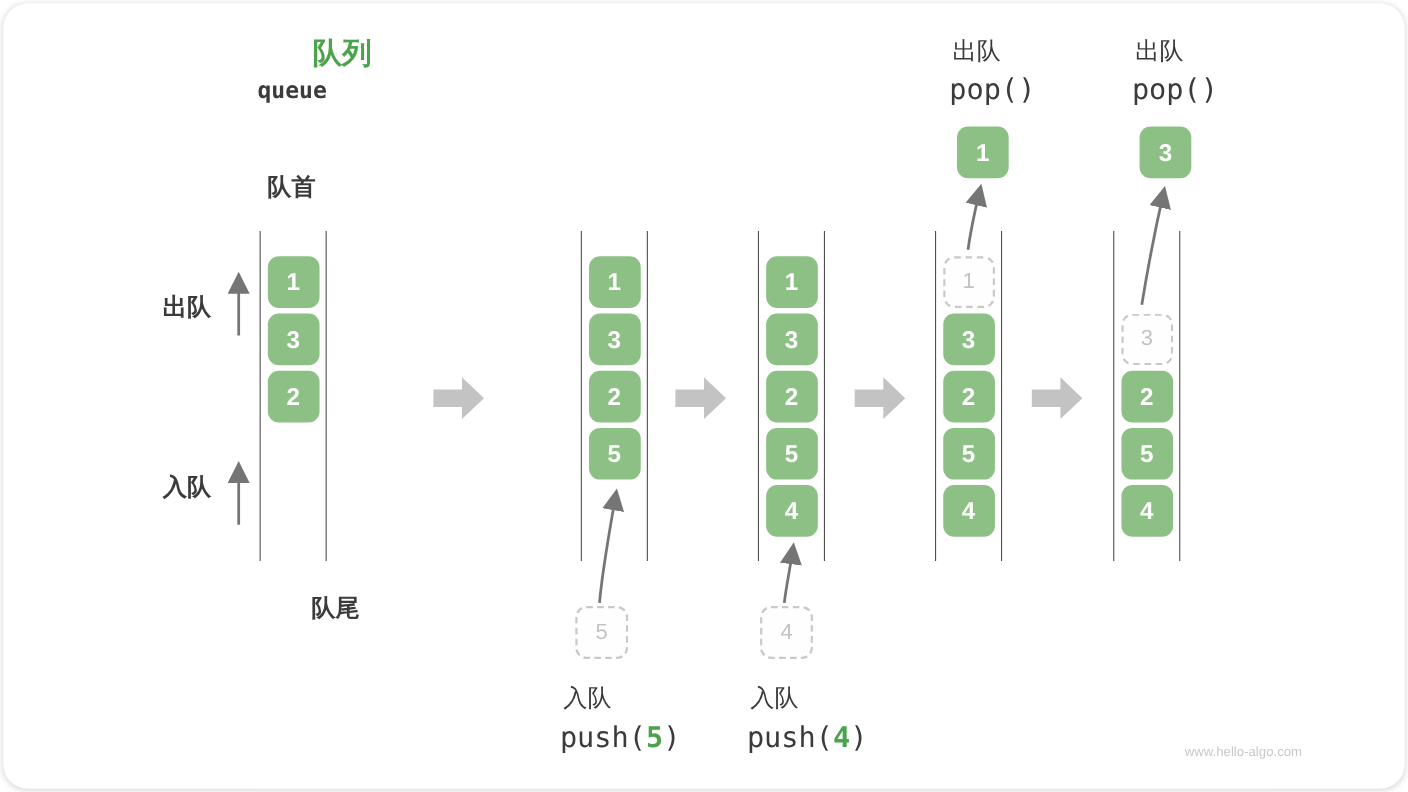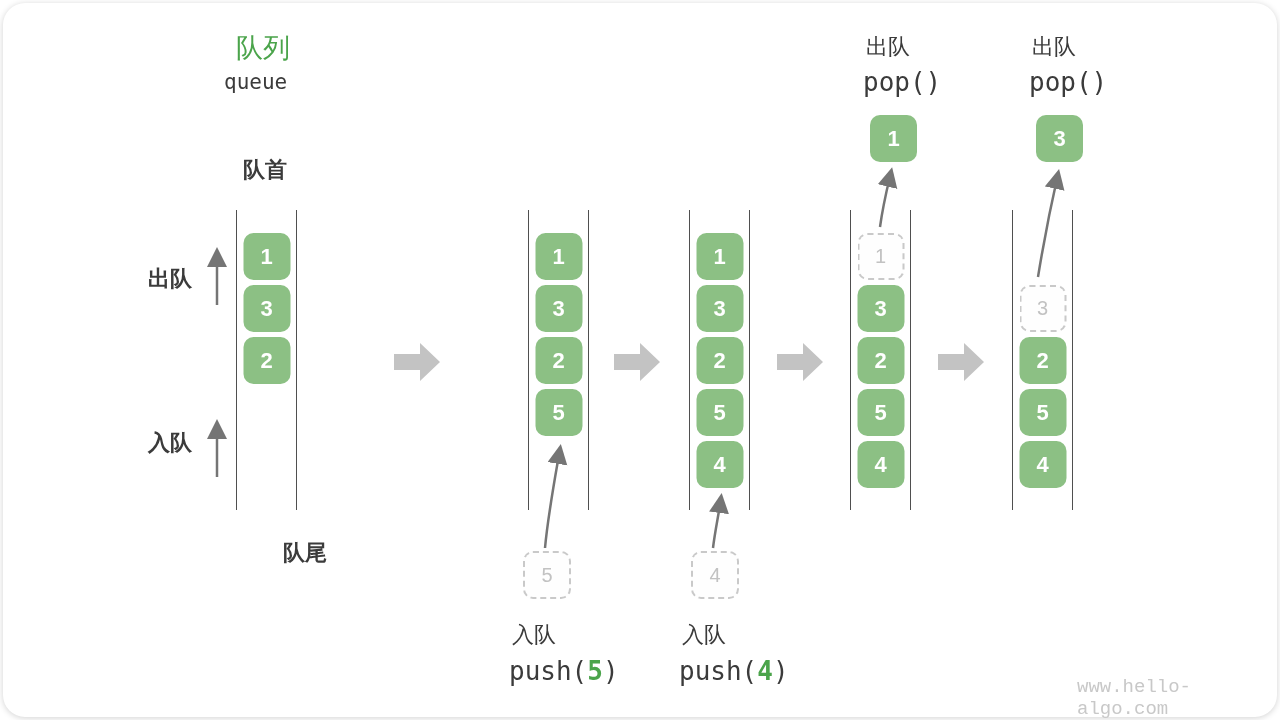--- a/index.html
+++ b/index.html
@@ -1,50 +1,50 @@
 <!DOCTYPE html>
 <html style="--green: #8CC084; --title_green: #4BA44B; --dark: #3B3B3B; --thin_arrow: #757575; --block_arrow: #c3c3c3; --dashed_border: #c9c9c9; --dashed_text: #c2c2c2; --line: #4f4f4f; --watermark: #c8c8c8;"><head>
 <meta charset="utf-8">
 <style>
   html,body{margin:0;padding:0;background:#fff;}
   .canvas{position:relative;width:1280px;height:720px;background:#fff;overflow:hidden;
           font-family:"Liberation Sans","DejaVu Sans",sans-serif;color:var(--dark,#3b3b3b);}
   .card{position:absolute;left:3px;top:3px;right:3px;bottom:3px;background:#fff;
         border-radius:22px;box-shadow:0 1px 6px rgba(0,0,0,.18);}
   .abs{position:absolute;}
-  .zh-title{font-size:27px;font-weight:400;color:var(--title_green,#4BA44B);}
+  .zh-title{font-size:27px;font-weight:700;color:var(--title_green,#4BA44B);margin-left:48px;}
   .en-title{font-family:"DejaVu Sans Mono","Liberation Mono",monospace;font-size:21px;color:var(--dark,#3b3b3b);}
   .side-label{font-size:22px;font-weight:700;color:var(--dark,#3b3b3b);}
   .action-label{font-size:22px;font-weight:500;color:var(--dark,#3b3b3b);}
   .fn-label{font-family:"DejaVu Sans Mono","Liberation Mono",monospace;font-size:26px;color:var(--dark,#3b3b3b);white-space:nowrap;}
   .fn-label .arg{color:var(--title_green,#4BA44B);font-weight:700;}
   .qcol{position:absolute;top:210px;width:61px;height:300px;box-sizing:border-box;
         border-left:1.5px solid var(--line,#4f4f4f);border-right:1.5px solid var(--line,#4f4f4f);}
   .cell{position:absolute;left:50%;transform:translateX(-50%);width:47px;height:47px;border-radius:10px;
         display:flex;align-items:center;justify-content:center;
         font-size:22px;font-weight:700;box-sizing:border-box;}
   .cell.solid{background:var(--green,#8CC084);color:#fff;}
   .cell.dashed{background:#fefefe;border:2px dashed var(--dashed_border,#c9c9c9);
                color:var(--dashed_text,#c2c2c2);font-weight:400;font-size:20px;}
   .float-cell{position:absolute;width:47px;height:47px;border-radius:10px;background:var(--green,#8CC084);
         color:#fff;display:flex;align-items:center;justify-content:center;font-size:22px;font-weight:700;}
   .pending-cell{position:absolute;width:48px;height:48px;border-radius:10px;box-sizing:border-box;
         background:#fefefe;border:2px dashed var(--dashed_border,#c9c9c9);
         color:var(--dashed_text,#c2c2c2);display:flex;align-items:center;justify-content:center;font-size:20px;}
-  .watermark{font-family:Liberation Mono, monospace;font-size:19px;color:var(--watermark,#c8c8c8);}
+  .watermark{font-family:Liberation Sans, sans-serif;font-size:12px;color:var(--watermark,#c8c8c8);}
   svg.overlay{position:absolute;left:0;top:0;pointer-events:none;}
 </style>
 </head>
 <body>
 
 <div class="canvas">
   <div class="card"></div>
 
   <div class="abs zh-title" style="left:236px;top:30px;">队列</div>
-  <div class="abs en-title" style="left:224px;top:70px;">queue</div>
+  <div class="abs en-title" style="left:234px;top:70px;font-weight:bold;">queue</div>
 
   <div class="abs side-label" style="left:243px;top:155px;text-align:center;">队首</div>
   <div class="abs side-label" style="left:243px;top:538px;margin-left:40px;">队尾</div>
   <div class="abs side-label" style="left:148px;top:264px;">出队</div>
   <div class="abs side-label" style="left:148px;top:428px;">入队</div>
 
   <svg class="overlay" width="1280" height="720" viewBox="0 0 1280 720">
     <defs>
       <marker id="ah" markerWidth="9" markerHeight="9" refX="6" refY="4" orient="auto">
         <path d="M0,0 L8,4 L0,8 z" fill="#757575"></path>

